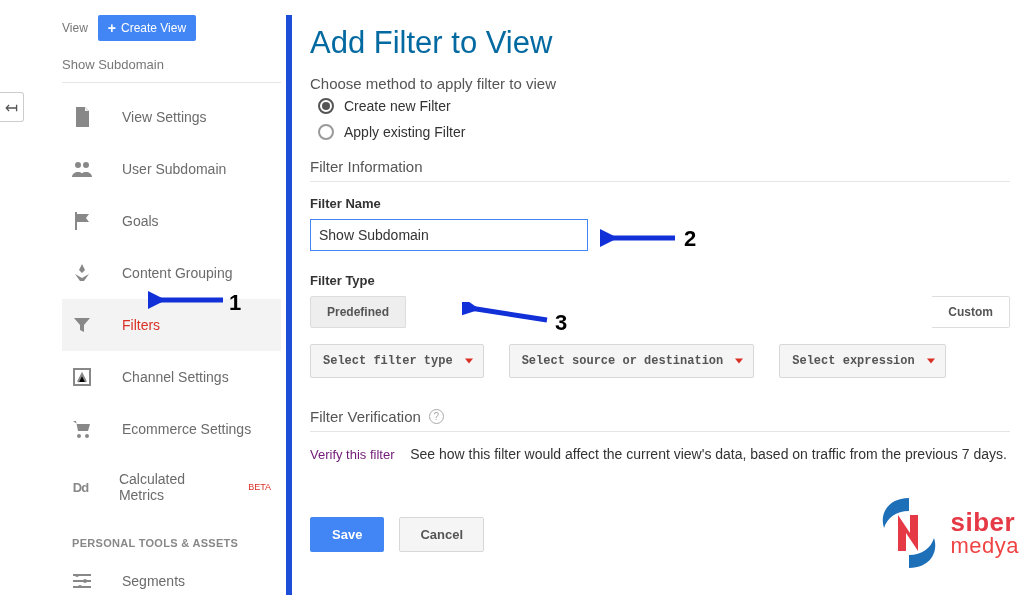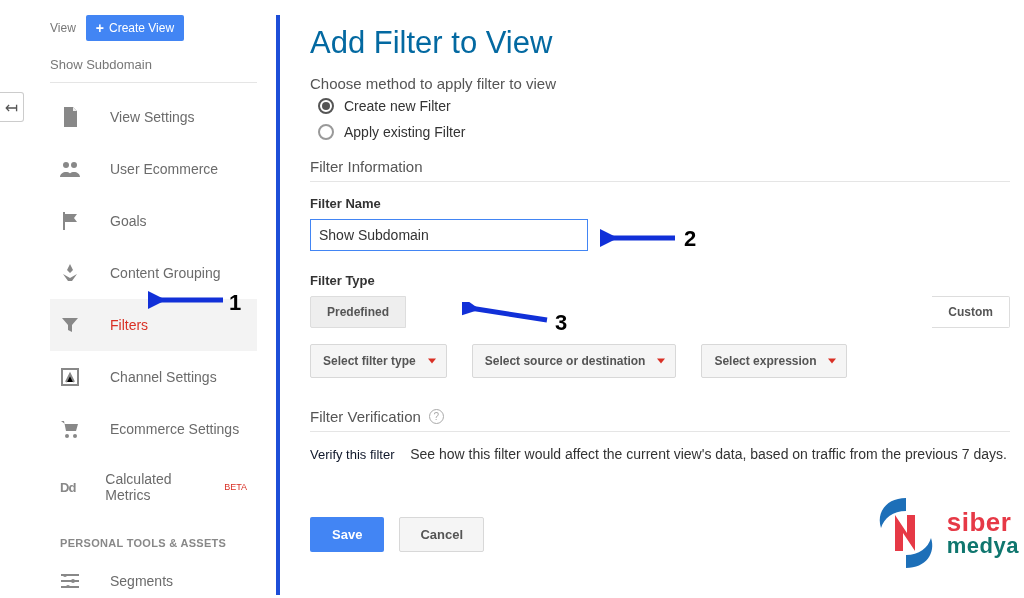--- a/index.html
+++ b/index.html
@@ -25,26 +25,26 @@
     background: #fff;
     display: flex;
     align-items: center;
     justify-content: center;
     font-size: 16px;
     color: #555;
     cursor: pointer;
   }
   .sidebar {
     position: absolute;
-    left: 50px;
+    left: 62px;
     top: 15px;
     width: 230px;
     height: 580px;
-    border-right: 4px solid #1d4ed8;
-    padding-right: 19px;
+    border-right: 6px solid #1d4ed8;
+    padding-right: 5px;
   }
   .view-row {
     display: flex;
     align-items: center;
     gap: 10px;
     margin-bottom: 12px;
   }
   .view-label {
     color: #777;
     font-size: 12px;
@@ -178,21 +178,21 @@
     font-size: 12px;
     font-weight: bold;
     color: #555;
     background: #fff;
     border: 1px solid #ddd;
     cursor: pointer;
   }
   .tab:first-child { border-radius: 2px 0 0 2px; }
   .tab:last-child { border-radius: 0 2px 2px 0; border-left: none; }
   .tab.active { background: #eee; }
-  .select-row { display: flex; gap: 25px; margin-bottom: 30px; }
+  .select-row { display: flex; gap: 25px; margin-bottom: 30px; font-family: Liberation Mono, monospace; }
   .select-btn {
     background: #f5f5f5;
     border: 1px solid #d8d8d8;
     padding: 9px 30px 9px 12px;
     font-size: 12px;
     font-weight: bold;
     color: #555;
     position: relative;
     cursor: pointer;
     border-radius: 2px;
@@ -200,21 +200,21 @@
   .select-btn::after {
     content: '';
     position: absolute;
     right: 10px;
     top: 50%;
     transform: translateY(-50%);
     border-left: 4px solid transparent;
     border-right: 4px solid transparent;
     border-top: 5px solid #d93025;
   }
-  .verify-link { color: #0f172a; margin-right: 12px; cursor: pointer; }
+  .verify-link { color: #701a75; margin-right: 12px; cursor: pointer; }
   .verify-text { color: #333; font-size: 14px; }
   .help-circle {
     width: 15px; height: 15px;
     border: 1px solid #aaa;
     border-radius: 50%;
     display: inline-flex;
     align-items: center;
     justify-content: center;
     font-size: 10px;
     color: #aaa;
@@ -261,21 +261,21 @@
   .logo {
     position: absolute;
     right: 5px;
     bottom: 25px;
     display: flex;
     align-items: center;
     gap: 6px;
   }
   .logo-text { line-height: 1; }
   .logo-text .l1 { color: #e63946; font-size: 26px; font-weight: bold; letter-spacing: 0.5px; }
-  .logo-text .l2 { color: #0f766e; font-size: 22px; font-weight: bold; letter-spacing: 0.5px; }
+  .logo-text .l2 { color: #ef4444; font-size: 22px; font-weight: normal; letter-spacing: 0.5px; }
 </style>
 </head>
 <body>
 
 <div class="collapse-tab">
   <span>↤</span>
 </div>
 
 <div class="sidebar">
   <div class="view-row">
@@ -298,21 +298,21 @@
   </div>
 
   <div class="nav-item">
     <span class="icon">
       <svg width="20" height="16" viewBox="0 0 20 16">
           <circle cx="6" cy="4" r="3" fill="#888"></circle>
           <circle cx="14" cy="4" r="3" fill="#888"></circle>
           <path fill="#888" d="M0 16c0-3 3-5 6-5s6 2 6 5zm8 0c0-3 3-5 6-5s6 2 6 5z"></path>
         </svg>
     </span>
-    <span>User Ecommerce</span>
+    <span>User Subdomain</span>
   </div>
 
   <div class="nav-item">
     <span class="icon">
       <svg width="18" height="18" viewBox="0 0 18 18">
           <path fill="#888" d="M2 0v18h2V10h12l-3-4 3-4H4V0z"></path>
         </svg>
     </span>
     <span>Goals</span>
   </div>

